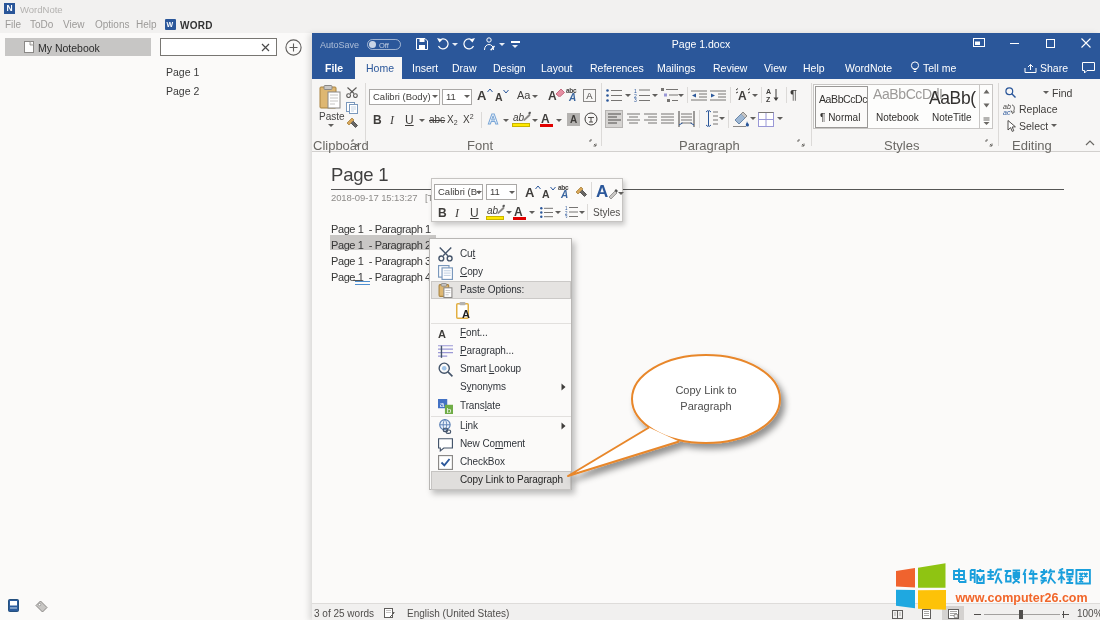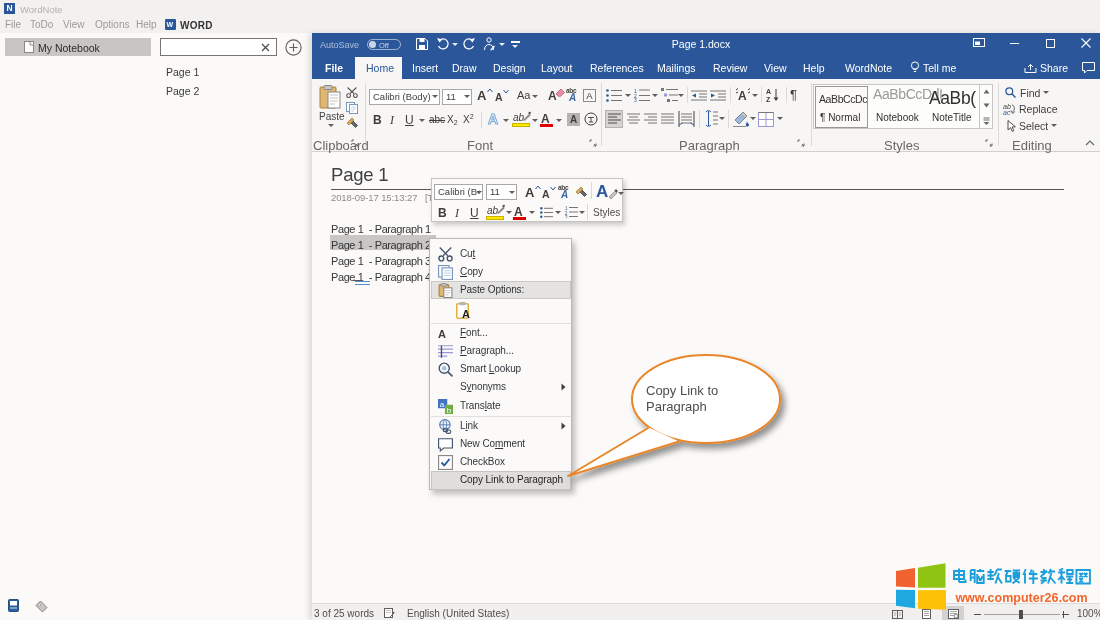--- a/index.html
+++ b/index.html
@@ -344,21 +344,21 @@
   </svg>
 <svg class="a" style="left:983px;top:117px" width="7" height="8" viewBox="0 0 7 8">
     <path d="M0.5 1 H6.5 M0.5 3 H6.5" stroke="#6a6864"></path>
     <path d="M0.5 5 L3.5 8 L6.5 5 Z" fill="#6a6864"></path>
   </svg>
 
 <svg class="a" style="left:1005px;top:87px" width="11" height="11" viewBox="0 0 11 11">
     <circle cx="4.3" cy="4.3" r="3.4" fill="none" stroke="#2b579a" stroke-width="1.2"></circle>
     <path d="M6.8 6.8 L10.5 10.5" stroke="#2b579a" stroke-width="1.4"></path>
   </svg>
-<div class="a" style="left:1020px;top:86.5px;font-size:10.5px;color:#3f3d3b">Find</div>
+<div class="a" style="left:1052px;top:86.5px;font-size:10.5px;color:#3f3d3b">Find</div>
 <div class="dar" style="left:1043px;top:91px"></div>
 <svg class="a" style="left:1003px;top:103px" width="13" height="12" viewBox="0 0 13 12">
     <text x="0" y="6" font-size="7" font-style="italic" fill="#3f3d3b" font-family="Liberation Sans">ab</text>
     <text x="0" y="12" font-size="7" font-style="italic" fill="#2b579a" font-family="Liberation Sans">ac</text>
     <path d="M9 2 C12 2 12 8 9.5 9" fill="none" stroke="#3f3d3b" stroke-width="0.8"></path>
     <path d="M8 7.5 L9.5 10.5 L12 8.5" fill="none" stroke="#3f3d3b" stroke-width="0.8"></path>
   </svg>
 <div class="a" style="left:1019px;top:103px;font-size:10.5px;color:#3f3d3b">Replace</div>
 <svg class="a" style="left:1007px;top:120px" width="9" height="12" viewBox="0 0 9 12">
     <path d="M1 0.5 L1 10 L3.6 7.6 L5.2 11.4 L6.8 10.7 L5.2 7 L8.4 6.8 Z" fill="#fff" stroke="#3f3d3b" stroke-width="0.9"></path>
@@ -572,21 +572,21 @@
 <defs>
       <filter id="cs" x="-15%" y="-15%" width="140%" height="140%">
         <feDropShadow dx="4" dy="5" stdDeviation="3" flood-color="#000000" flood-opacity="0.42"></feDropShadow>
       </filter>
     </defs>
 <g filter="url(#cs)">
 <ellipse cx="161" cy="59" rx="74" ry="44" fill="#fff" stroke="#e8872b" stroke-width="2"></ellipse>
 <path d="M104 87.5 L23 136 L134 101.5" fill="#fff" stroke="#e8872b" stroke-width="2" stroke-linejoin="round"></path>
 </g>
 </svg>
-<div class="a" style="left:646px;top:383px;width:120px;font-size:13px;color:#4d4d4d;line-height:15.5px">Copy Link to<br>Paragraph</div>
+<div class="a" style="left:646px;top:383px;width:120px;text-align:center;font-size:11px;color:#4d4d4d;line-height:15.5px">Copy Link to<br>Paragraph</div>
 
 <svg class="a" style="left:893px;top:560px" width="55" height="52" viewBox="0 0 55 52">
 <polygon points="3,11 22,8 22,27.5 3,26.5" fill="#f0632e"></polygon>
 <polygon points="25,7.8 52.5,3.3 52.5,27.8 25,27.8" fill="#8fc412"></polygon>
 <polygon points="3,29.8 22,30 22,48.3 3,45.8" fill="#1fa8e0"></polygon>
 <polygon points="25,30.2 53,29.9 53,49.7 25,48.8" fill="#fdc208"></polygon>
 </svg>
 <svg id="cjk" class="a" style="left:951px;top:568px" width="142" height="20" viewBox="0 0 142 20" fill="none" stroke="#1a9fdc" stroke-width="1.9">
 
 <g transform="translate(0,0)">

